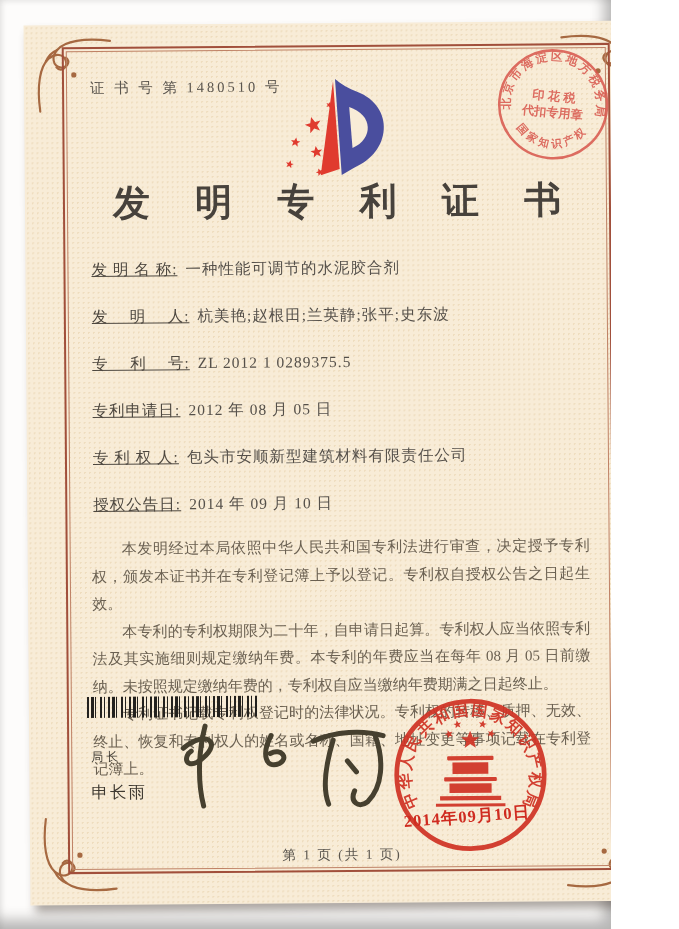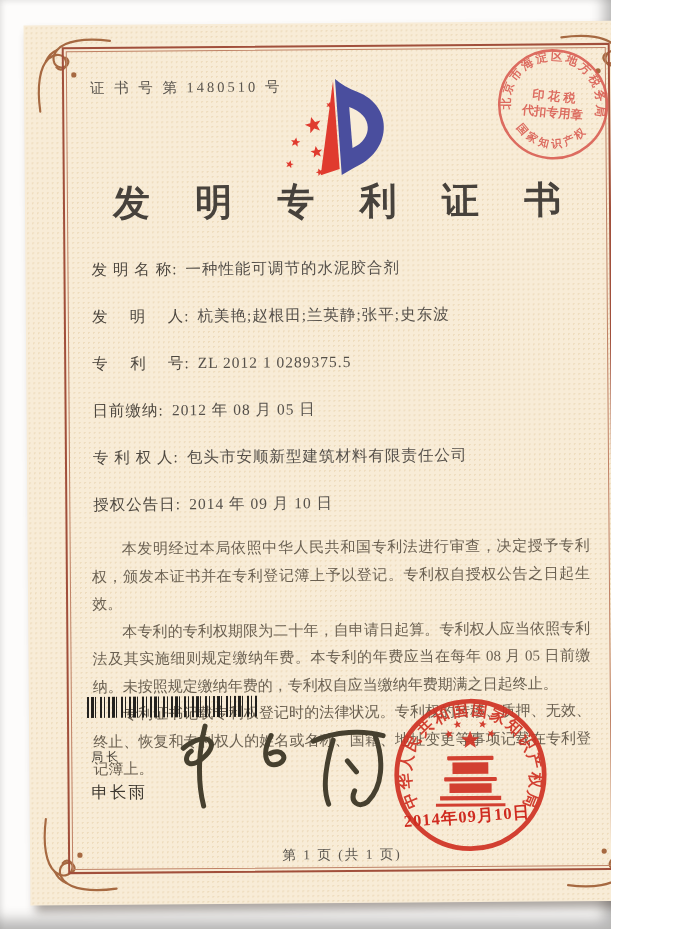--- a/index.html
+++ b/index.html
@@ -30,21 +30,21 @@
   }
   .cert-no { position:absolute; left:26px; top:30px; font-size:14.5px; letter-spacing:3px; color:#5b564f; }
   .logo { position:absolute; left:50%; top:28px; transform:translateX(-50%); }
   .tax-stamp { position:absolute; right:-4px; top:0px; transform:rotate(6deg); opacity:.85; }
   .cert-title {
     position:absolute; left:0; right:0; top:130px; text-align:center;
     font-size:37px; font-weight:600; letter-spacing:18px; padding-left:18px; color:#47423c;
   }
   .fields { position:absolute; left:26px; right:16px; top:210px; }
   .field-row { display:flex; font-size:15.5px; line-height:21px; margin-bottom:26px; color:#55504a; }
-  .field-label { flex:0 0 auto; letter-spacing:1px; color:#4d473f; margin-right:8px; white-space:pre; }
+  .field-label { flex:0 0 auto; letter-spacing:1px; color:#4d473f; margin-right:8px; white-space:pre;text-decoration:underline; }
   .field-value { letter-spacing:1px; }
   .paragraphs {
     position:absolute; left:24px; right:22px; top:487px;
     font-size:15px; line-height:27.5px; color:#6b6152; text-align:justify;
   }
   .paragraphs p { text-indent:2em; margin:0; }
   .barcode {
     position:absolute; left:18px; top:648px; width:172px; height:21px;
     background:repeating-linear-gradient(90deg,
       #23211e 0 2px, rgba(0,0,0,0) 2px 4px,
@@ -150,21 +150,21 @@
         </div>
         <div class="field-row">
           <span class="field-label">发　 明　 人:</span>
           <span class="field-value">杭美艳;赵根田;兰英静;张平;史东波</span>
         </div>
         <div class="field-row">
           <span class="field-label">专　 利　 号:</span>
           <span class="field-value">ZL 2012 1 0289375.5</span>
         </div>
         <div class="field-row">
-          <span class="field-label">日前缴纳:</span>
+          <span class="field-label">专利申请日:</span>
           <span class="field-value">2012 年 08 月 05 日</span>
         </div>
         <div class="field-row">
           <span class="field-label">专 利 权 人:</span>
           <span class="field-value">包头市安顺新型建筑材料有限责任公司</span>
         </div>
         <div class="field-row">
           <span class="field-label">授权公告日:</span>
           <span class="field-value">2014 年 09 月 10 日</span>
         </div>

